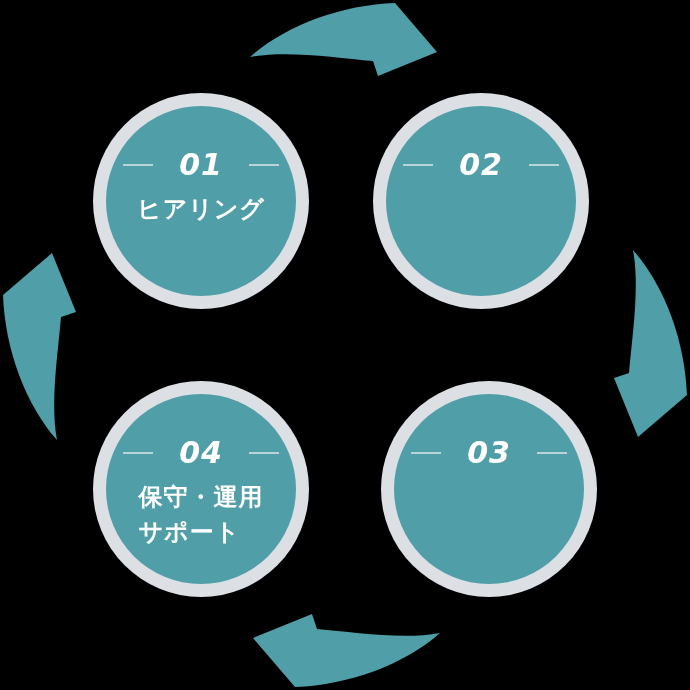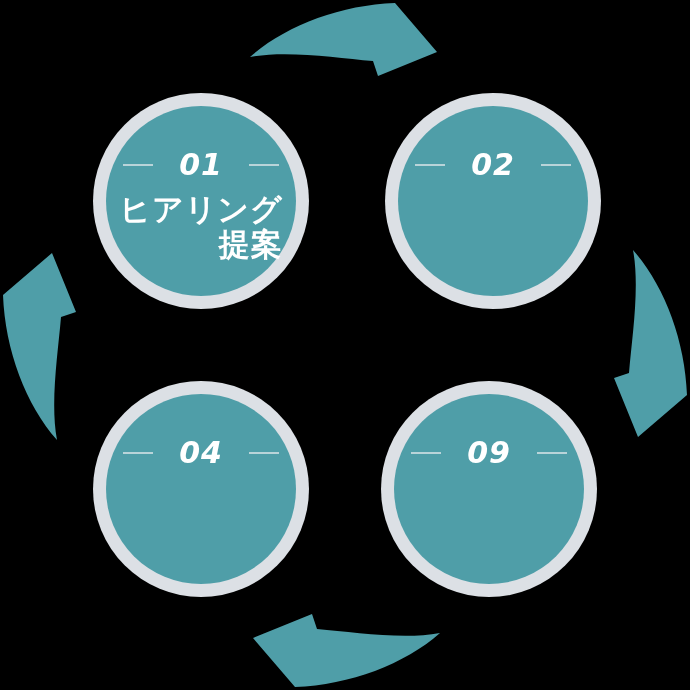--- a/index.html
+++ b/index.html
@@ -16,21 +16,21 @@
     font-family: "DejaVu Sans", "Liberation Sans", sans-serif;
   }
   .step {
     position: absolute;
     width: 216px;
     height: 216px;
     border-radius: 50%;
     background: var(--ring, #DCE0E5);
   }
   .step-pos-1 { left: 93px;  top: 93px;  }
-  .step-pos-2 { left: 385px; top: 93px;  }
+  .step-pos-2 { left: 373px; top: 93px;  }
   .step-pos-3 { left: 381px; top: 381px; }
   .step-pos-4 { left: 93px;  top: 381px; text-decoration: underline; }
   .step-inner {
     position: absolute;
     left: 13px;
     top: 13px;
     width: 190px;
     height: 190px;
     border-radius: 50%;
     background: var(--circle-fill, #4F9EA8);
@@ -55,24 +55,24 @@
   }
   .hline {
     width: 30px;
     height: 2px;
     background: var(--number-line, #B9D4D9);
   }
   .label {
     margin-top: 12px;
     color: var(--text, #fff);
     font-weight: 700;
-    font-size: 31px;
+    font-size: 24px;
     line-height: 35px;
     letter-spacing: 1px;
-    text-align: right;
+    text-align: left;
     white-space: nowrap;
   }
   .arrow {
     position: absolute;
     left: 245px;
     top: 0;
     width: 200px;
     height: 90px;
     color: var(--arrow, #4F9EA8);
     transform-origin: 100px 345px;
@@ -102,50 +102,51 @@
 
   <div class="step step-pos-1">
     <div class="step-inner">
       <div class="num-row">
         <span class="hline"></span>
         <span class="num">01</span>
         <span class="hline"></span>
       </div>
       <div class="label">
         <div>ヒアリング</div>
-        <div>提案</div>
       </div>
     </div>
   </div>
 
   <div class="step step-pos-2">
     <div class="step-inner">
       <div class="num-row">
         <span class="hline"></span>
         <span class="num">02</span>
         <span class="hline"></span>
       </div>
     </div>
   </div>
 
   <div class="step step-pos-3">
     <div class="step-inner">
       <div class="num-row">
         <span class="hline"></span>
-        <span class="num">09</span>
+        <span class="num">03</span>
         <span class="hline"></span>
       </div>
     </div>
   </div>
 
   <div class="step step-pos-4">
     <div class="step-inner">
       <div class="num-row">
         <span class="hline"></span>
         <span class="num">04</span>
         <span class="hline"></span>
       </div>
       <div class="label">
+        <div>保守・運用</div>
+        <div>サポート</div>
       </div>
     </div>
   </div>
 
 </div>
 
 </body></html>

